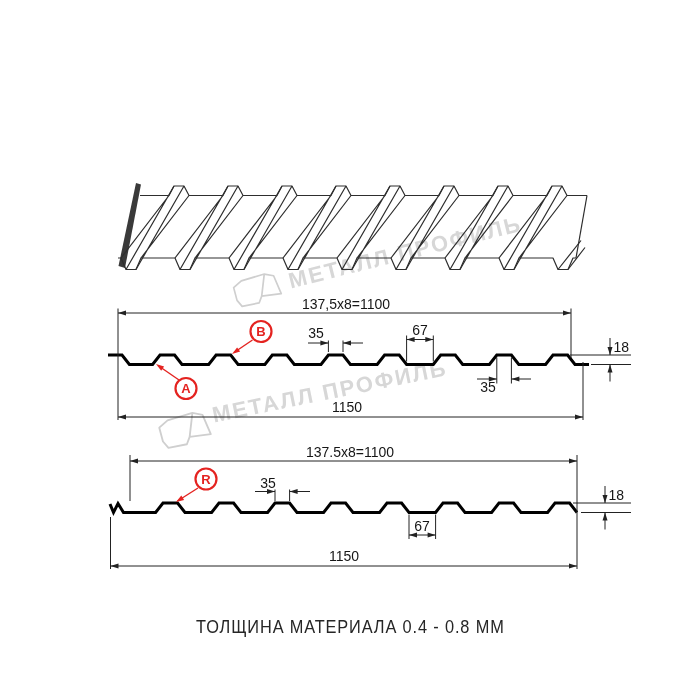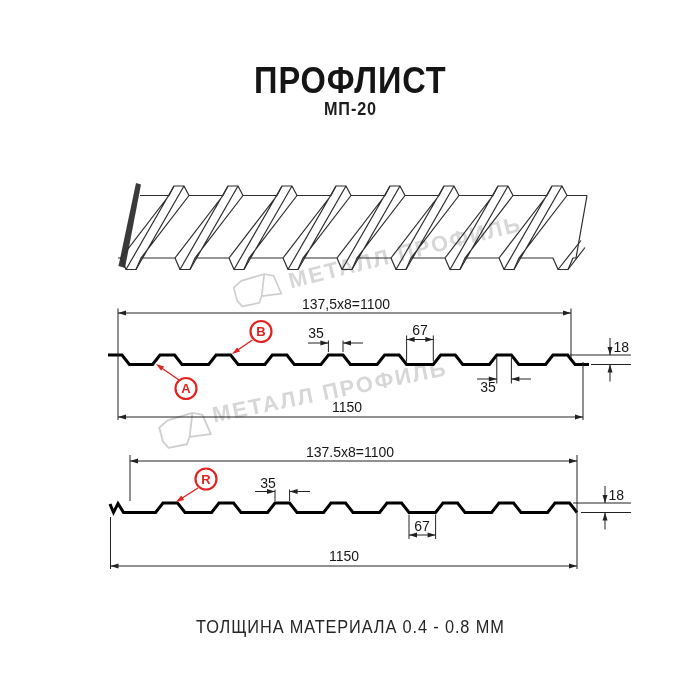--- a/index.html
+++ b/index.html
@@ -36,26 +36,20 @@
 
   <svg class="wm-logo" style="left:226px;top:263px;" width="66" height="52" viewBox="0 0 66 52">
     <path class="logo" d="M45,13 L18,21 L9,29 L13,44 L19,51 L39,47 L42,39 L65,36 L56,15 Z M42,39 L45,13" transform="scale(0.85)"></path>
   </svg>
   <svg class="wm-logo" style="left:151px;top:401px;" width="66" height="52" viewBox="0 0 66 52">
     <path class="logo" d="M45,13 L18,21 L9,29 L13,44 L19,51 L39,47 L42,39 L65,36 L56,15 Z M42,39 L45,13" transform="scale(0.92)"></path>
   </svg>
   <div class="wm-text wm1">МЕТАЛЛ ПРОФИЛЬ</div>
   <div class="wm-text wm2">МЕТАЛЛ ПРОФИЛЬ</div>
 
-  <div class="hdr title">
-    <span class="sx">ПРОФЛИСТ</span>
-  </div>
-  <div class="hdr subtitle">
-    <span class="sx">МП-20</span>
-  </div>
   <div class="hdr footnote">
     <span class="sx">ТОЛЩИНА МАТЕРИАЛА 0.4 - 0.8 ММ</span>
   </div>
 
   <svg class="drawing" width="700" height="700" viewBox="0 0 700 700">
 
     <g>
       <polygon points="136,183 141,184.5 125,268 118.5,266" fill="#3a3a3a" stroke="none"></polygon>
       <path class="sheet" d="M140,195.5
         L169,195.5 L174,186 L184,186 L189,195.5

